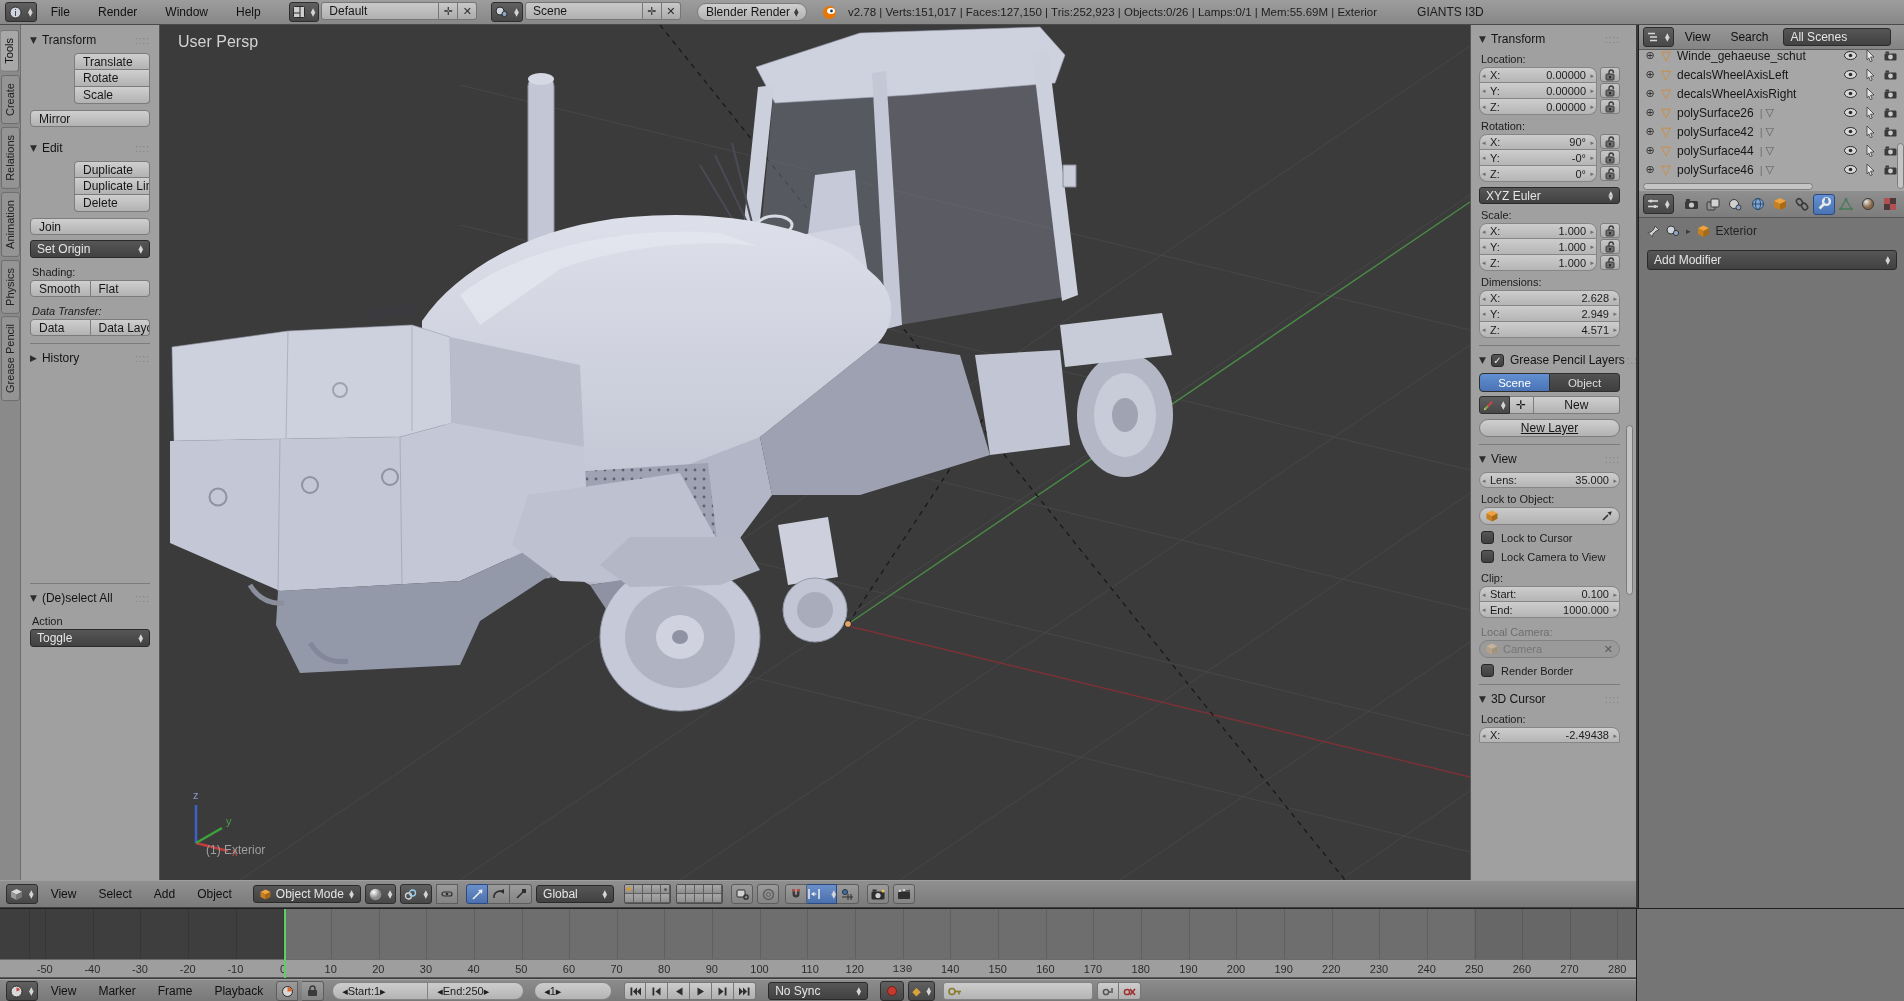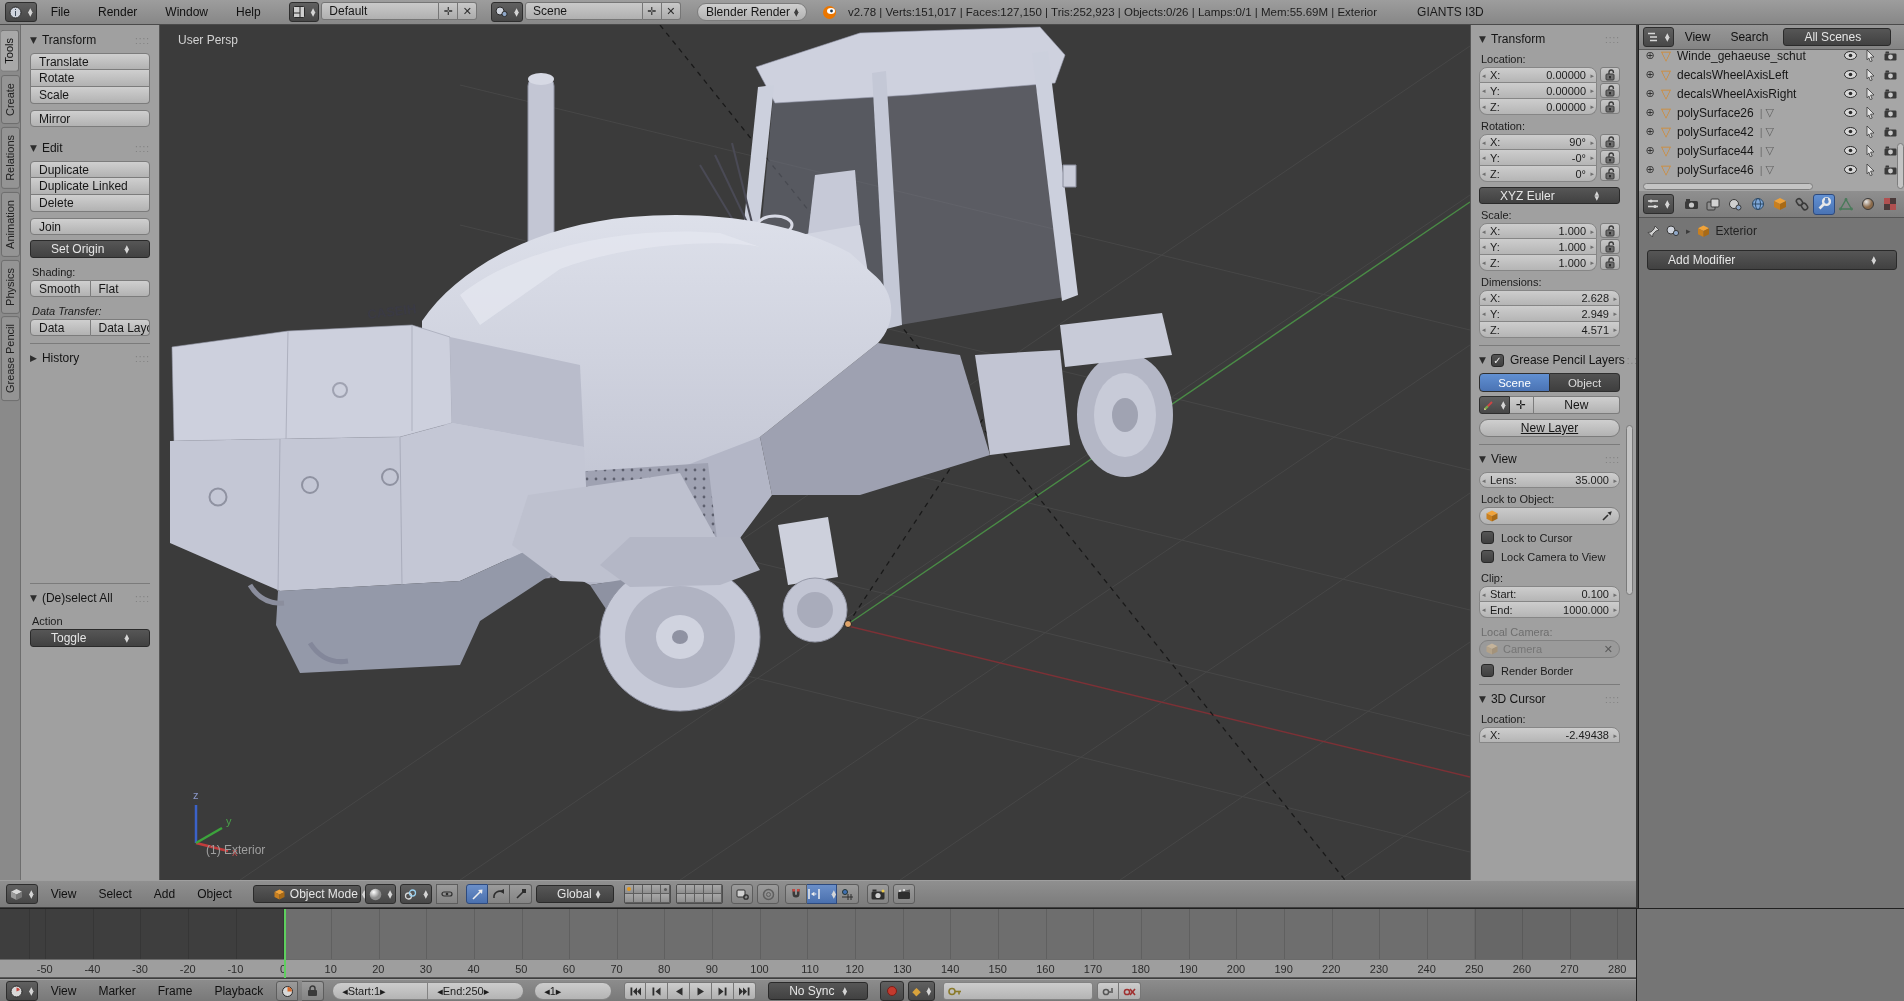--- a/index.html
+++ b/index.html
@@ -8,21 +8,21 @@
 #stage{position:relative;width:1904px;height:1001px;background:#3b3b3b;font-size:12px;color:#1a1a1a;}
 .abs{position:absolute;}
 .flex{display:flex;align-items:center;}
 
 .hdrbar{background:linear-gradient(#9d9d9d,#878787);border-bottom:1px solid #4a4a4a;}
 .menu{color:#101010;font-size:12px;padding:0 9px;cursor:default;}
 .btn{background:linear-gradient(#cfcfcf,#b2b2b2);border:1px solid #7c7c7c;border-radius:3px;
   color:#161616;font-size:12px;display:flex;align-items:center;justify-content:flex-start;
   padding:0 8px;height:17px;white-space:nowrap;overflow:hidden;}
 .btn-dark{background:linear-gradient(#565656,#414141);border:1px solid #2a2a2a;border-radius:3px;
-  color:#e6e6e6;font-size:12px;display:flex;align-items:center;height:18px;padding:0 20px;white-space:nowrap;}
+  color:#e6e6e6;font-size:12px;display:flex;align-items:center;height:18px;padding:0 6px;white-space:nowrap;}
 .updn{display:inline-flex;flex-direction:column;align-items:center;line-height:4.5px;font-size:6px;
   color:#d8d8d8;margin-left:auto;padding-left:4px;font-family:"DejaVu Sans",sans-serif;}
 .updn.dk{color:#3c3c3c;}
 .numf{background:linear-gradient(#cdcdcd,#b5b5b5);border:1px solid #868686;height:16px;
   display:flex;align-items:center;font-size:11px;color:#1c1c1c;padding:0 10px;position:relative;}
 .numf .nfl{margin-right:auto;}
 .numf .nfv{margin-left:auto;}
 .numf .tri{position:absolute;font-size:7px;color:#6f6f6f;top:4px;font-family:"DejaVu Sans",sans-serif;}
 .numf .tl{left:2px;}.numf .tr{right:2px;}
 .nfgroup .numf{border-radius:0;border-top:none;}
@@ -52,31 +52,31 @@
 #stats{font-size:11.5px;color:#1d1d1d;margin-left:10px;white-space:nowrap;}
 #brand{font-size:12px;color:#1a1a1a;margin-left:40px;}
 
 #toolshelf{left:0;top:25px;width:160px;height:855px;background:#a0a0a0;border-right:1px solid #545454;}
 #tabstrip{position:absolute;left:0;top:0;width:21px;height:855px;background:#8a8a8a;border-right:1px solid #6d6d6d;
   display:flex;flex-direction:column;align-items:center;padding-top:5px;gap:3px;}
 .vtab{writing-mode:vertical-rl;transform:rotate(180deg);font-size:11px;color:#222;
   background:#949494;border:1px solid #6e6e6e;border-radius:3px;padding:7px 1px;line-height:15px;}
 .vtab.active{background:#a8a8a8;color:#101010;border-right:none;}
 #shelfbody{position:absolute;left:22px;top:0;width:138px;height:855px;padding:6px 10px 0 8px;}
-.shelfbtns{display:flex;flex-direction:column;}
+.shelfbtns{display:flex;flex-direction:column;margin-left:44px;}
 .shelfbtns .btn{border-radius:0;border-top:none;}
 .shelfbtns .btn:first-child{border-radius:4px 4px 0 0;border-top:1px solid #7c7c7c;}
 .shelfbtns .btn:last-child{border-radius:0 0 4px 4px;}
 .seg2{display:flex;}
 .seg2 .btn{flex:1;border-radius:0;}
 .seg2 .btn:first-child{border-radius:4px 0 0 4px;}
 .seg2 .btn:last-child{border-radius:0 4px 4px 0;border-left:none;}
 
 #viewport{left:160px;top:25px;width:1310px;height:855px;background:#3b3b3b;overflow:hidden;}
-#vp-label{left:18px;top:8px;color:#d2d2d2;font-size:12px;}
+#vp-label{left:18px;top:8px;color:#d2d2d2;font-size:16px;}
 #vp-annot{left:46px;top:818px;color:#9f9f9f;font-size:12px;}
 
 #vpheader{left:0;top:880px;width:1636px;height:28px;display:flex;align-items:center;gap:4px;padding:0 6px;
   background:linear-gradient(#8f8f8f,#7b7b7b);border-top:1px solid #9f9f9f;border-bottom:1px solid #3f3f3f;}
 .iconbtn{background:linear-gradient(#606060,#474747);border:1px solid #2e2e2e;border-radius:3px;
   height:20px;padding:0 3px;display:flex;align-items:center;gap:2px;}
 .manip{width:22px;height:20px;background:linear-gradient(#9b9b9b,#848484);border:1px solid #5d5d5d;
   display:flex;align-items:center;justify-content:center;}
 .manip.active{background:linear-gradient(#6b8fc9,#4a70ae);border-color:#2d4a7e;}
 .lgrid{display:grid;grid-template-columns:repeat(5,9px);grid-template-rows:repeat(2,9px);
@@ -1232,21 +1232,21 @@
         <span class="rlabel" style="left: 425.95px;">30</span>
         <span class="rlabel" style="left: 473.6px;">40</span>
         <span class="rlabel" style="left: 521.25px;">50</span>
         <span class="rlabel" style="left: 568.9px;">60</span>
         <span class="rlabel" style="left: 616.55px;">70</span>
         <span class="rlabel" style="left: 664.2px;">80</span>
         <span class="rlabel" style="left: 711.85px;">90</span>
         <span class="rlabel" style="left: 759.5px;">100</span>
         <span class="rlabel" style="left: 810px;">110</span>
         <span class="rlabel" style="left: 854.8px;">120</span>
-        <span class="rlabel" style="left: 902.45px;">130</span>
+        <span class="rlabel" style="left: 902.45px; font-family: Liberation Mono, monospace;">130</span>
         <span class="rlabel" style="left: 950.1px;">140</span>
         <span class="rlabel" style="left: 997.75px;">150</span>
         <span class="rlabel" style="left: 1045.4px;">160</span>
         <span class="rlabel" style="left: 1093.05px;">170</span>
         <span class="rlabel" style="left: 1140.7px;">180</span>
         <span class="rlabel" style="left: 1188.35px;">190</span>
         <span class="rlabel" style="left: 1236px;">200</span>
         <span class="rlabel" style="left: 1283.65px;">190</span>
         <span class="rlabel" style="left: 1331.3px;">220</span>
         <span class="rlabel" style="left: 1378.95px;">230</span>

